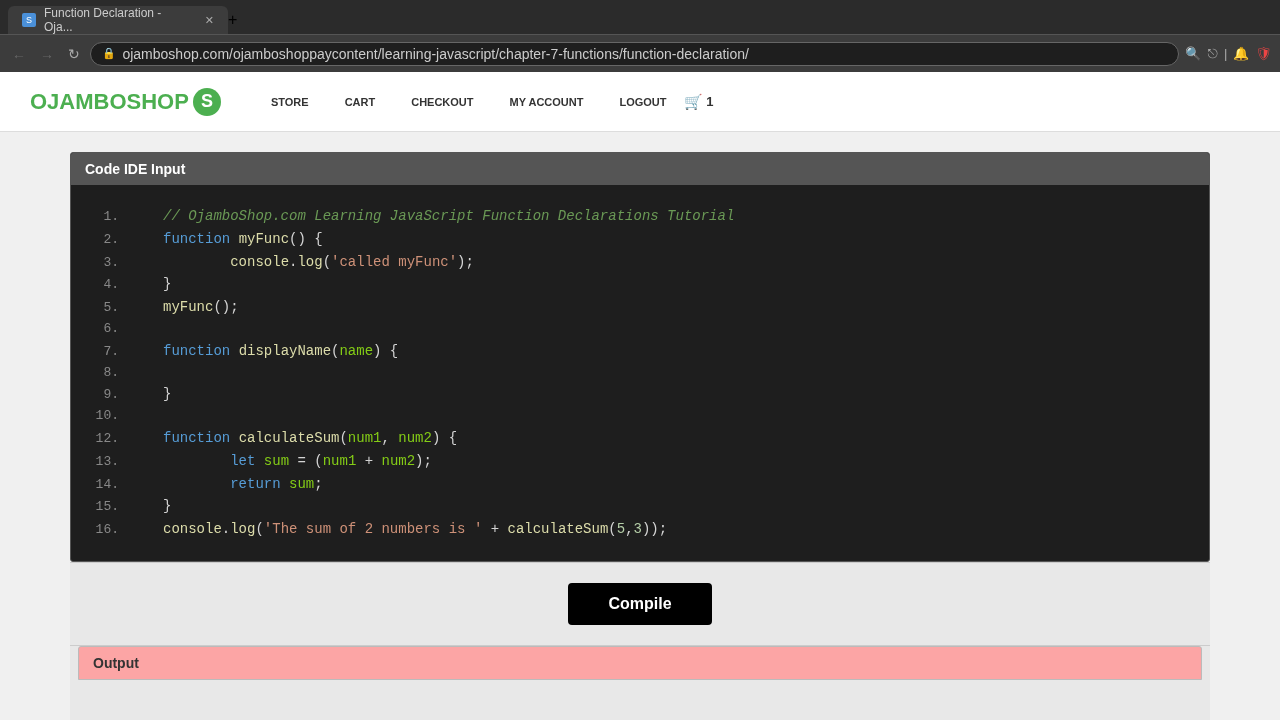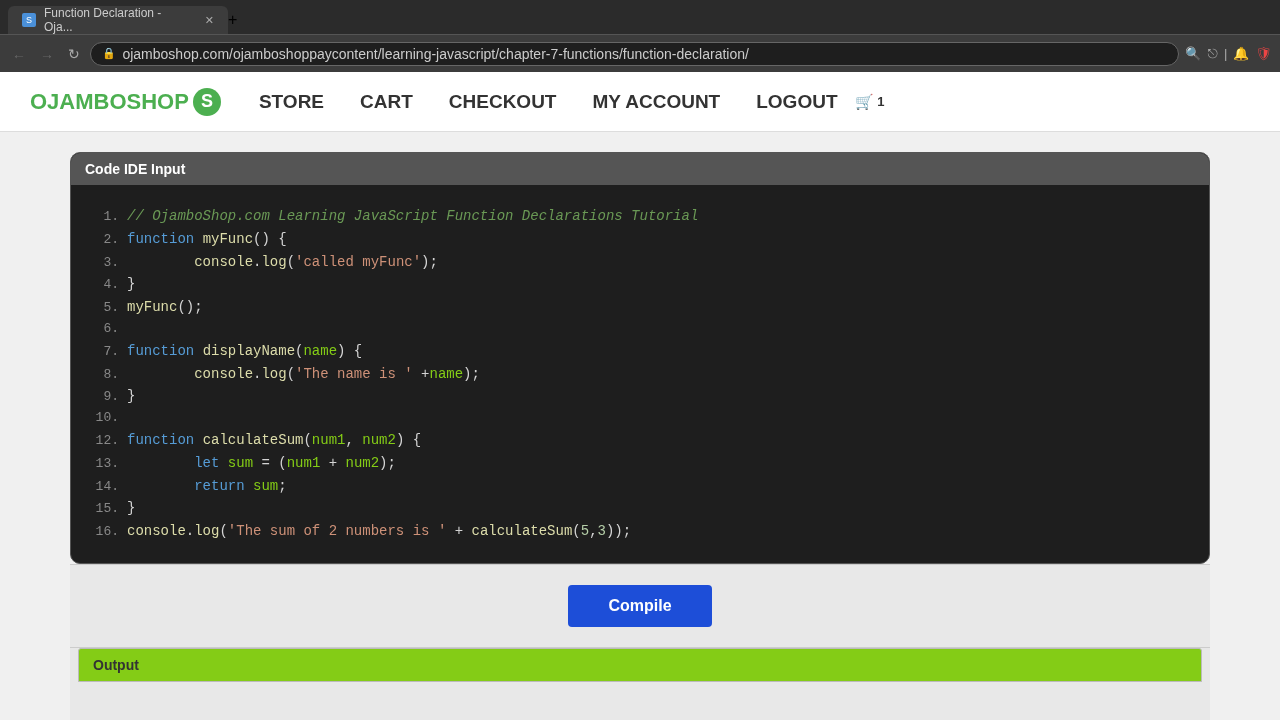--- a/index.html
+++ b/index.html
@@ -76,21 +76,21 @@
     .page { background: #f0f0f0; width: 1280px; }
 
     
     .nav {
       background: white;
       display: flex;
       align-items: center;
       padding: 8px 30px;
       height: 60px;
       border-bottom: 1px solid #ddd;
-      gap: 0;
+      gap: 12px;
     }
     .nav-brand {
       font-size: 22px;
       font-weight: bold;
       color: #4caf50;
       text-decoration: none;
       display: flex;
       align-items: center;
       margin-right: 20px;
     }
@@ -105,21 +105,21 @@
       font-weight: bold;
       border-radius: 50%;
       margin-left: 4px;
     }
     .nav-links {
       display: flex;
       align-items: center;
       gap: 0;
     }
     .nav-link {
-      font-size: 19px;
+      font-size: 11px;
       font-weight: bold;
       color: #333;
       text-decoration: none;
       padding: 0 18px;
       cursor: pointer;
     }
     .cart-icon-wrap {
       display: flex;
       align-items: center;
       gap: 3px;
@@ -137,21 +137,21 @@
     .main-content {
       max-width: 1180px;
       margin: 20px auto;
       padding: 0 20px;
     }
 
     
     .code-ide {
       background: #1e1e1e;
       border: 1px solid #555;
-      border-radius: 10px;
+      border-radius: 3px;
       overflow: hidden;
     }
     .code-ide-header {
       background: #555;
       padding: 8px 14px;
       color: #fff;
       font-size: 14px;
       font-weight: bold;
     }
     .code-area {
@@ -166,58 +166,58 @@
       align-items: baseline;
       gap: 8px;
     }
     .line-num {
       color: #888;
       min-width: 28px;
       text-align: right;
       user-select: none;
       font-size: 13px;
     }
-    .code-text { white-space: pre; }
+    .code-text { white-space: pre; margin-left: 36px; }
 
     
     .kw { color: #569cd6; }       
     .fn { color: #dcdcaa; }       
     .param { color: #84cc16; }    
     .str { color: #ce9178; }      
     .comment { color: #6a9955; font-style: italic; }
     .plain { color: #d4d4d4; }
     .method { color: #dcdcaa; }
     .num { color: #b5cea8; }
 
     
     .compile-area {
       background: #e8e8e8;
       padding: 20px;
       display: flex;
       justify-content: center;
       border-top: 1px solid #ccc;
     }
     .compile-btn {
-      background: #1d4ed8;
+      background: #000000;
       color: white;
       border: none;
       padding: 12px 40px;
       font-size: 16px;
       font-weight: bold;
       border-radius: 4px;
       cursor: pointer;
     }
 
     
     .output-area {
       background: #e8e8e8;
       border-top: 1px solid #ccc;
     }
     .output-header {
-      background: #84cc16;
+      background: #fca5a5;
       border: 1px solid #bbb;
       margin: 0 8px;
       border-radius: 3px 3px 0 0;
       padding: 8px 14px;
       font-size: 14px;
       font-weight: bold;
       color: #333;
     }
     .output-body {
       min-height: 40px;
@@ -311,21 +311,20 @@
             <span class="code-text plain"></span>
           </div>
 
           <div class="code-line">
             <span class="line-num">7.</span>
             <span class="code-text"><span class="kw">function</span> <span class="fn">displayName</span><span class="plain">(</span><span class="param">name</span><span class="plain">) {</span></span>
           </div>
 
           <div class="code-line">
             <span class="line-num">8.</span>
-            <span class="code-text"><span class="plain">        </span><span class="fn">console</span><span class="plain">.</span><span class="method">log</span><span class="plain">(</span><span class="str">'The name is '</span><span class="plain"> +</span><span class="param">name</span><span class="plain">);</span></span>
           </div>
 
           <div class="code-line">
             <span class="line-num">9.</span>
             <span class="code-text plain">}</span>
           </div>
 
           <div class="code-line">
             <span class="line-num">10.</span>
           </div>

